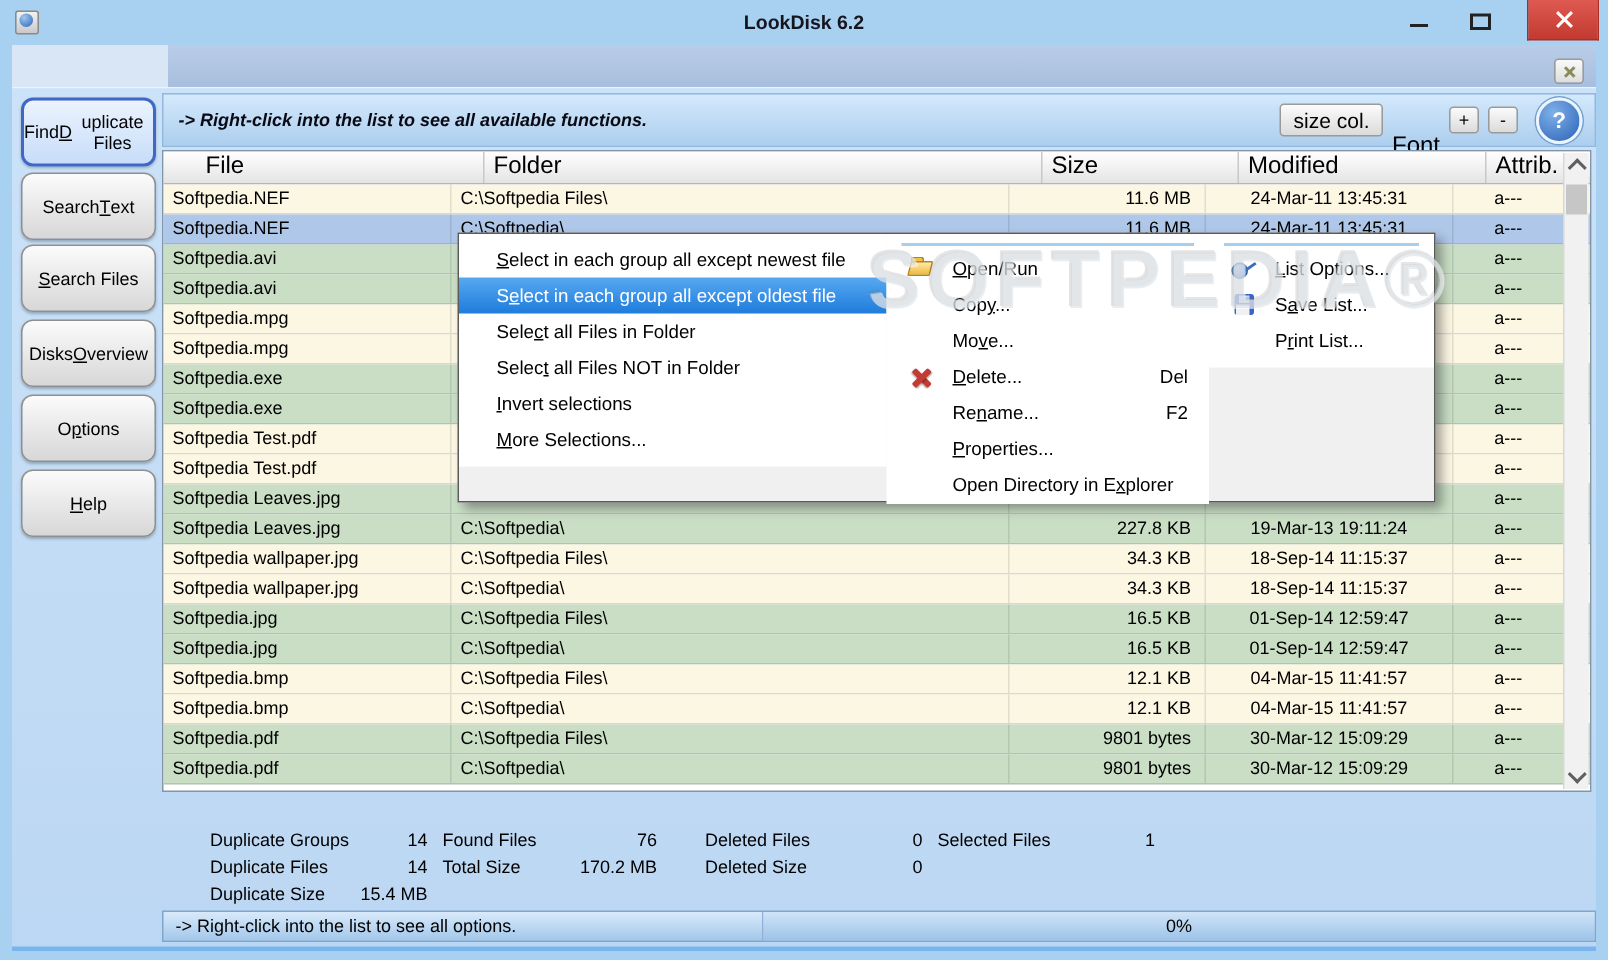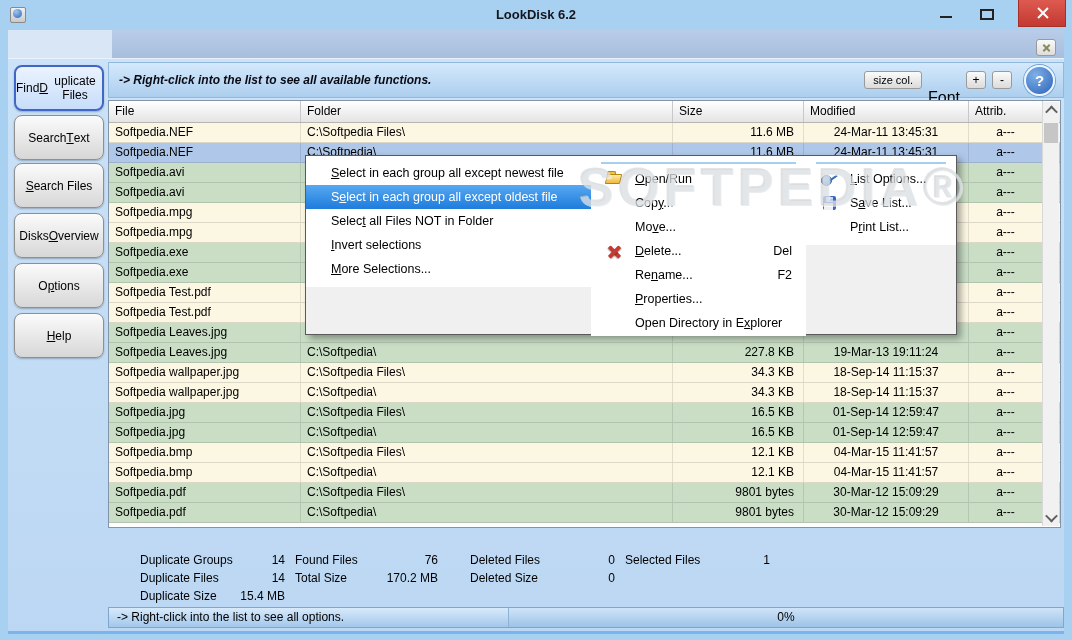--- a/index.html
+++ b/index.html
@@ -42,34 +42,34 @@
   .side-btn{position:absolute;left:14px;width:90px;border-radius:8px;box-sizing:border-box;
             background:linear-gradient(#FBFBFB,#D7D7D7);border:1px solid #8F8F8F;
             display:flex;align-items:center;justify-content:center;text-align:center;
             font-size:12px;box-shadow:0 1px 2px rgba(0,0,0,.25);padding:0;}
   .side-btn.active{background:linear-gradient(#EBF3FE,#C7DDF9);border:2px solid #4067C6;}
   
   .toolbar{position:absolute;left:108px;top:62px;width:956px;height:36px;box-sizing:border-box;
            background:linear-gradient(#D4E9FC,#ACCEEE);border:1px solid #92B8DB;display:flex;align-items:center;}
   .hint{font-size:12px;font-weight:bold;font-style:italic;padding-left:10px;color:#0A0A14;}
   .tb-right{margin-left:auto;display:flex;align-items:center;gap:6px;padding-right:8px;}
-  .small-btn{font-size:11px;background:linear-gradient(#FBFBFB,#DBDBDB);border:1px solid #9A9A9A;
+  .small-btn{font-size:14px;background:linear-gradient(#FBFBFB,#DBDBDB);border:1px solid #9A9A9A;
              border-radius:3px;padding:2px 8px;}
   .tiny-btn{width:20px;height:18px;line-height:16px;text-align:center;font-size:12px;box-sizing:border-box;
             background:linear-gradient(#FBFBFB,#DBDBDB);border:1px solid #9A9A9A;border-radius:3px;}
   .font-label{font-size:16px;margin-top:36px;}
   .help-btn{width:27px;height:27px;border-radius:50%;margin-left:6px;
             background:radial-gradient(circle at 35% 30%,#7FB0E8,#2B62B8);
             border:2px solid #ECF4FD;box-shadow:0 0 0 1px #6FA0D0;box-sizing:content-box;
             color:#fff;font-weight:bold;font-size:15px;text-align:center;line-height:27px;}
   
   .ftable{position:absolute;left:108px;top:100px;width:953px;height:428px;background:#fff;
           border:1px solid #8295A8;box-sizing:border-box;overflow:hidden;}
   .thead{display:grid;grid-template-columns:192px 372px 131px 165px 74px;height:21px;
-         background:linear-gradient(#FFFFFF,#E4E4E4);border-bottom:1px solid #B5B5B5;font-size:12px;}
+         background:linear-gradient(#FFFFFF,#E4E4E4);border-bottom:1px solid #B5B5B5;font-size:16px;padding-left:22px;}
   .thead .hcell{line-height:20px;border-right:1px solid #C8C8C8;padding:0 6px;box-sizing:border-box;white-space:nowrap;overflow:hidden;}
   .hc-c{text-align:left;}
   .trow{display:grid;grid-template-columns:192px 372px 131px 165px 74px;height:20px;font-size:12px;
         border-bottom:1px solid rgba(80,80,80,.18);box-sizing:border-box;}
   .cell{line-height:19px;border-right:1px solid rgba(0,0,0,.10);padding:0 6px;box-sizing:border-box;
         white-space:nowrap;overflow:hidden;}
   .c-size{text-align:right;padding-right:9px;}
   .c-mod,.c-attr{text-align:center;}
   .cream{background:#FCF7E3;}
   .green{background:#C9DEC5;}
@@ -322,20 +322,23 @@
   </div>
 
   <div class="ctx">
     <div class="mcol mcol1">
       <div class="mitems">
           <div class="mitem">
             <span><u>S</u>elect in each group all except newest file</span>
           </div>
           <div class="mitem hl">
             <span>S<u>e</u>lect in each group all except oldest file</span>
+          </div>
+          <div class="mitem">
+            <span>Sele<u>c</u>t all Files in Folder</span>
           </div>
           <div class="mitem">
             <span>Selec<u>t</u> all Files NOT in Folder</span>
           </div>
           <div class="mitem">
             <span><u>I</u>nvert selections</span>
           </div>
           <div class="mitem">
             <span><u>M</u>ore Selections...</span>
           </div>

